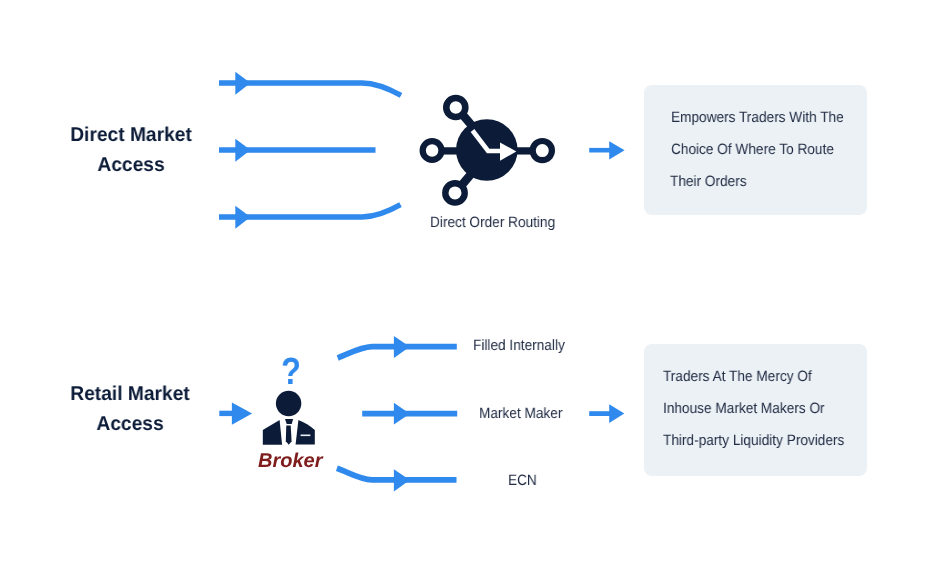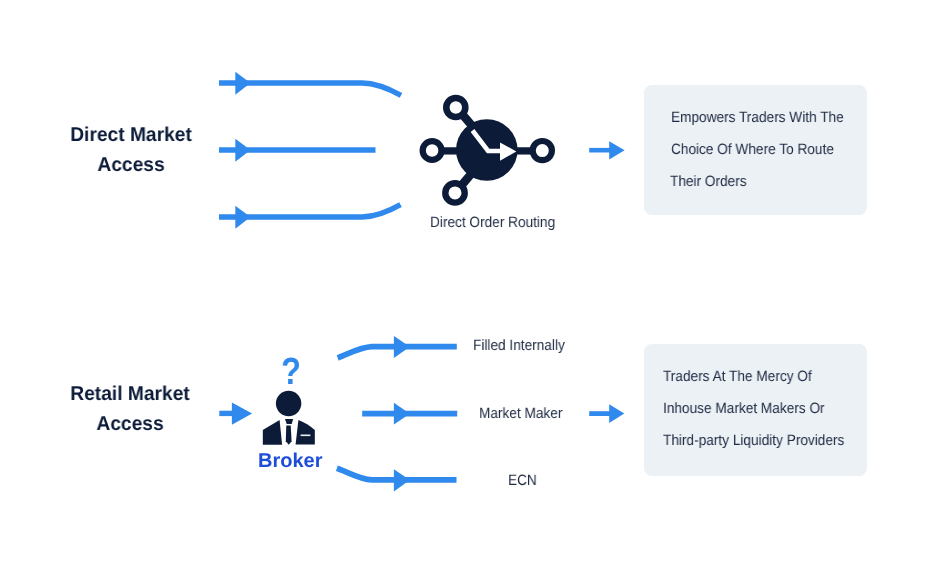--- a/index.html
+++ b/index.html
@@ -9,21 +9,21 @@
   .calloutline,.midlabel,.iconlabel,.rowtitle,.brokerlabel,.qmark{will-change:transform;}
   .abs{position:absolute;}
   .rowtitle{position:absolute;color:#0c1c38;font-weight:700;font-size:20px;line-height:30.3px;text-align:center;transform:scaleX(0.96);transform-origin:center top;}
   .callout{position:absolute;background:#ecf1f5;border-radius:8px;}
   .calloutline{position:absolute;color:#222d45;font-size:15px;white-space:nowrap;
     transform:scaleX(0.91);transform-origin:left top;}
   .midlabel{position:absolute;color:#222d45;font-size:15px;white-space:nowrap;
     transform:scaleX(0.91);transform-origin:left top;}
   .iconlabel{position:absolute;color:#222d45;font-size:15px;white-space:nowrap;
     transform:scaleX(0.91);transform-origin:left top;}
-  .brokerlabel{position:absolute;color:#1d4ed8;font-weight:700;font-size:20px;white-space:nowrap;}
+  .brokerlabel{position:absolute;color:#7f1d1d;font-weight:700;font-size:20px;white-space:nowrap;font-style:italic;}
   .qmark{position:absolute;color:#3089ec;font-weight:700;font-size:38px;line-height:1;transform:scaleX(0.86);transform-origin:left top;}
   svg{display:block;}
 </style>
 </head>
 <body>
 
 <div id="stage">
 
   <div class="rowtitle" style="left:52px;top:119.8px;width:158px;">
     <div>Direct Market</div>

